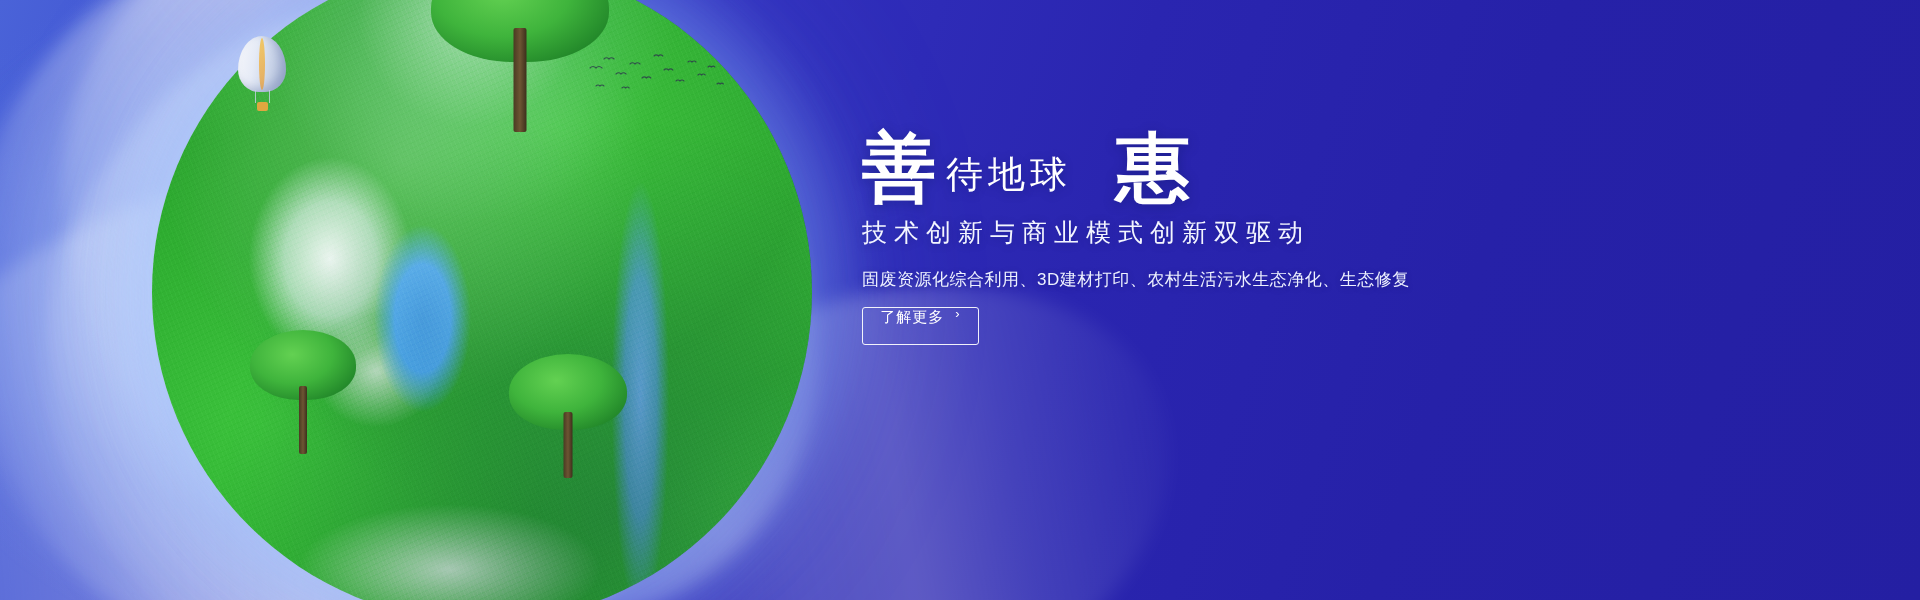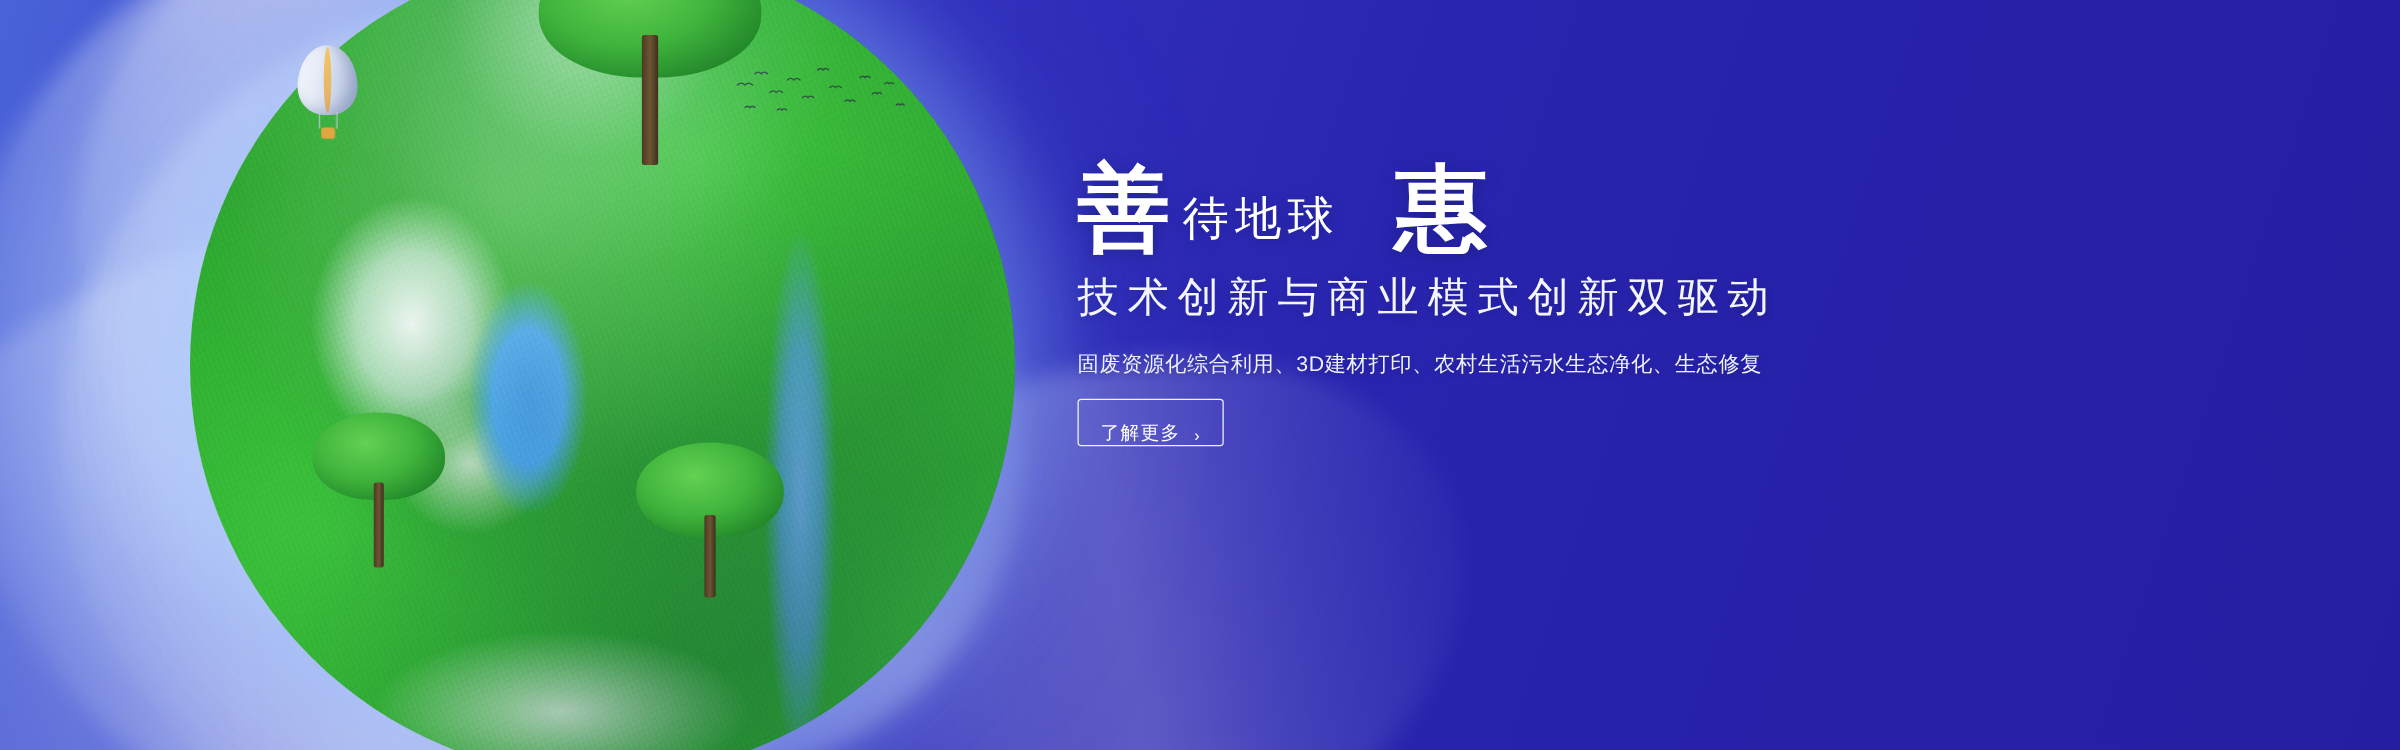--- a/index.html
+++ b/index.html
@@ -187,38 +187,38 @@
   .hl-small{
     font-family:"DejaVu Serif","Liberation Serif",serif;
     font-size:37px;
     font-weight:400;
     letter-spacing:5px;
     padding-left:10px;
     padding-bottom:7px;
     text-shadow:0 2px 10px rgba(10,20,80,0.35);
   }
   .subhead{
-    font-size:33px;
+    font-size:25px;
     letter-spacing:7px;
     color:#f3f5ff;
     margin-bottom:19px;
     white-space:nowrap;
     text-shadow:0 1px 8px rgba(10,20,80,0.30);
   }
   .desc{
     font-size:17px;
     letter-spacing:0.5px;
     color:#eef1ff;
     margin-bottom:16px;
     white-space:nowrap;
     text-shadow:0 1px 6px rgba(10,20,80,0.28);
   }
   .cta{
     display:inline-flex;
-    align-items:flex-end;
+    align-items:flex-start;
     justify-content:center;
     gap:11px;
     width:117px; height:38px;
     border:1px solid rgba(255,255,255,0.92);
     border-radius:3px;
     background:transparent;
     color:#ffffff;
     font-size:15px;
     letter-spacing:1px;
     cursor:pointer;

